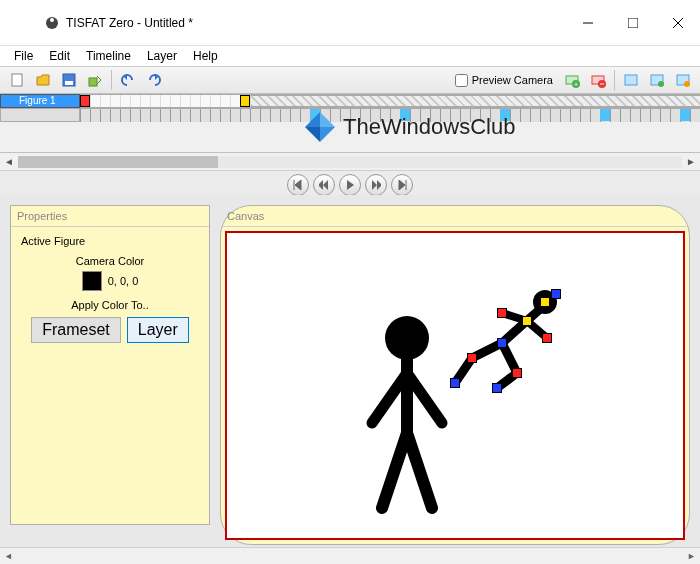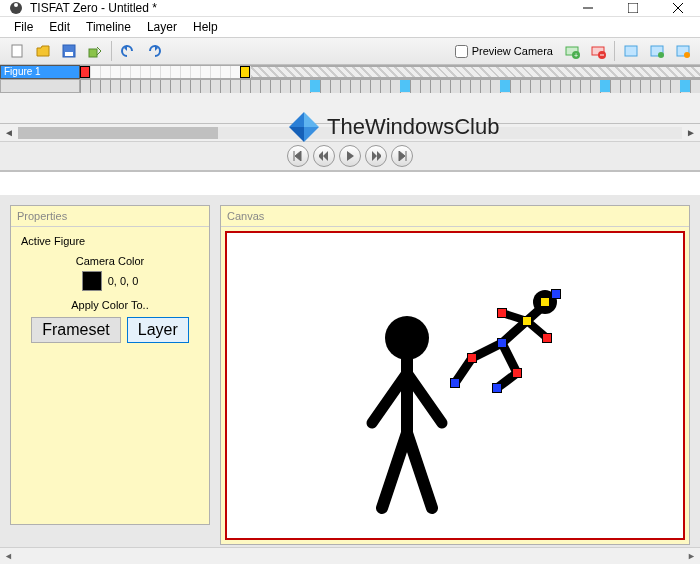--- a/index.html
+++ b/index.html
@@ -1,19 +1,19 @@
 <!DOCTYPE html>
 <html><head>
 <meta charset="utf-8">
 <style>
 * { box-sizing: border-box; margin: 0; padding: 0; font-family: "Segoe UI", Tahoma, sans-serif; }
 body { width: 700px; height: 564px; background: #fff; overflow: hidden; position: relative; }
 
 
-.titlebar { height: 17px; background: #fff; display: flex; align-items: center; border-bottom: 1px solid #e0e0e0; }
+.titlebar { height: 46px; background: #fff; display: flex; align-items: center; border-bottom: 1px solid #e0e0e0; padding-left: 36px; }
 .titlebar .icon { width: 16px; height: 16px; margin: 0 6px 0 8px; }
 .titlebar .title { font-size: 12px; color: #000; flex: 1; }
 .titlebar .winbtns { display: flex; }
 .titlebar .winbtn { width: 45px; height: 30px; display: flex; align-items: center; justify-content: center; }
 
 
 .menubar { height: 20px; display: flex; align-items: center; padding: 0 6px; font-size: 12px; }
 .menubar .menuitem { padding: 2px 8px; cursor: default; }
 
 
@@ -21,31 +21,31 @@
 .toolbar .tbtn { width: 24px; height: 24px; margin: 0 1px; display: flex; align-items: center; justify-content: center; border: 1px solid transparent; }
 .toolbar .sep { width: 1px; height: 20px; background: #c0c0c0; margin: 0 3px; }
 .toolbar .spacer { flex: 1; }
 .toolbar .checkbox { display: flex; align-items: center; font-size: 11px; margin-right: 6px; }
 .toolbar .checkbox input { margin-right: 4px; }
 
 
 .timeline-wrap { border-bottom: 1px solid #c0c0c0; background: #f0f0f0; }
 .timeline { position: relative; }
 .tl-row { height: 14px; display: flex; position: relative; }
-.tl-label { width: 80px; background: #3399ff; color: #fff; font-size: 10px; padding-left: 3px; border: 1px solid #555; line-height: 12px; }
+.tl-label { width: 80px; background: #3399ff; color: #fff; font-size: 10px; padding-left: 18px; border: 1px solid #555; line-height: 12px; }
 .tl-grid { flex: 1; position: relative; background-image: repeating-linear-gradient(to right,#ddd 0,#ddd 1px,transparent 1px,transparent 10px); background-color: #f8f8f8; border-top: 1px solid #aaa; border-bottom: 1px solid #aaa; }
 .tl-grid.disabled { background-image: repeating-linear-gradient(45deg,#ccc 0,#ccc 2px,#eee 2px,#eee 6px); }
 .tl-key { position: absolute; top: 0; width: 10px; height: 12px; border: 1px solid #000; }
 .tl-key.red { background: #ff3030; }
 .tl-key.yel { background: #ffd700; }
 .tl-span { position: absolute; top: 0; height: 12px; background: #4fc3f7; }
 .tl-ruler { height: 14px; background-image: repeating-linear-gradient(to right,#999 0,#999 1px,transparent 1px,transparent 10px); background-color: #e0e0e0; border-top: 1px solid #aaa; }
 
 
-.watermark { position: absolute; left: 285px; top: 108px; display: flex; align-items: center; font-size: 22px; font-weight: 400; color: #222; z-index: 50; }
+.watermark { position: absolute; left: 301px; top: 108px; display: flex; align-items: center; font-size: 22px; font-weight: 400; color: #222; z-index: 50; }
 .watermark svg { margin-right: 4px; }
 
 
 .hscroll { height: 18px; display: flex; align-items: center; background: #f0f0f0; border-top: 1px solid #c0c0c0; }
 .hscroll .arrow { width: 18px; height: 16px; display: flex; align-items: center; justify-content: center; font-size: 10px; color: #555; }
 .hscroll .track { flex: 1; height: 12px; background: #e8e8e8; position: relative; }
 .hscroll .thumb { position: absolute; left: 0; top: 0; width: 200px; height: 12px; background: #c0c0c0; }
 
 
 .playback { height: 30px; display: flex; align-items: center; justify-content: center; gap: 4px; background: #ececec; border-top: 1px solid #d0d0d0; border-bottom: 1px solid #c0c0c0; }
@@ -58,21 +58,21 @@
 .props { width: 200px; height: 320px; }
 .props .body { padding: 6px 10px; font-size: 11px; }
 .props .section-label { margin: 2px 0; }
 .props .center { text-align: center; margin-top: 8px; }
 .props .colorrow { display: flex; align-items: center; justify-content: center; gap: 6px; margin: 4px 0; }
 .props .swatch { width: 20px; height: 20px; background: #000; border: 1px solid #888; }
 .props .btnrow { display: flex; gap: 6px; justify-content: center; margin-top: 6px; }
 .props button { font-size: 16px; padding: 3px 10px; border: 1px solid #adadad; background: #e1e1e1; }
 .props button.sel { border: 1px solid #0078d7; background: #e5f1fb; }
 
-.canvas-panel { flex: 1; height: 340px; display: flex; flex-direction: column; }
+.canvas-panel { flex: 1; height: 340px; display: flex; flex-direction: column; border-radius: 31px; }
 .canvas-area { flex: 1; background: #fff; border: 2px solid #c00000; margin: 4px; position: relative; overflow: hidden; }
 
 
 .stick { position: absolute; left: 130px; top: 80px; }
 .secondfig { position: absolute; left: 220px; top: 55px; }
 .node { width: 10px; height: 10px; border: 1px solid #000; position: absolute; transform: translate(-5px,-5px); }
 .node.r { background: #ff2020; }
 .node.b { background: #2040ff; }
 .node.y { background: #ffe000; }
 

